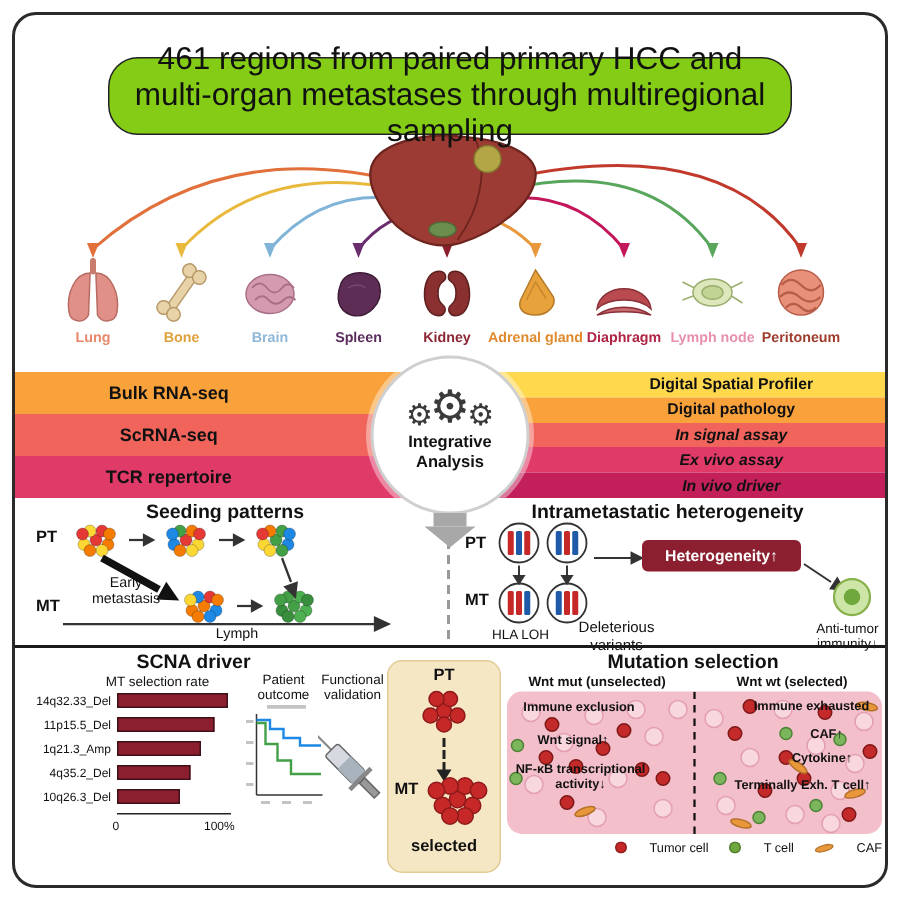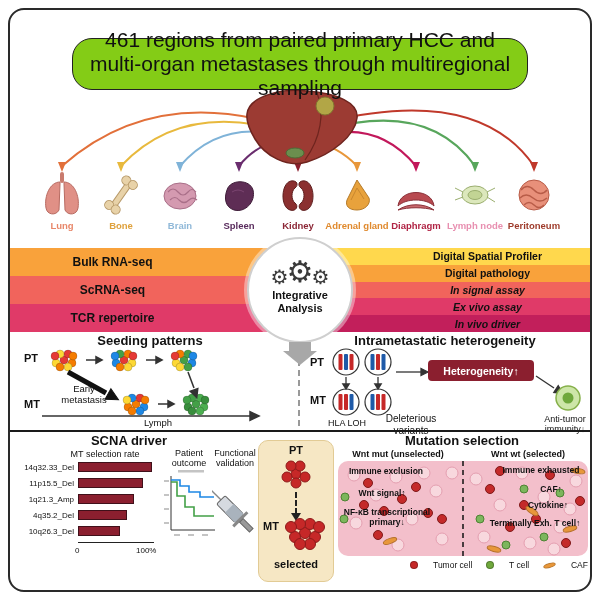--- a/index.html
+++ b/index.html
@@ -463,21 +463,21 @@
       <ellipse cx="156" cy="88" rx="7" ry="2.5" transform="rotate(15 156 88)"></ellipse>
       <ellipse cx="232" cy="68" rx="7" ry="2.5" transform="rotate(-15 232 68)"></ellipse>
       <ellipse cx="194" cy="50" rx="7" ry="2.5" transform="rotate(35 194 50)"></ellipse>
       <ellipse cx="240" cy="10" rx="7" ry="2.5" transform="rotate(10 240 10)"></ellipse>
     </g>
     <line x1="125" y1="0" x2="125" y2="95" stroke="#111" stroke-width="1.5" stroke-dasharray="5 4"></line>
   </svg>
 </div>
 <div class="t b c" style="left:342px;top:467px;width:88px;font-size:8.5px;">Immune exclusion</div>
 <div class="t b c" style="left:346px;top:489px;width:72px;font-size:8.5px;">Wnt signal↑</div>
-<div class="t b c" style="left:340px;top:508px;width:94px;font-size:8.5px;">NF-κB transcriptional primary↓</div>
+<div class="t b c" style="left:340px;top:508px;width:94px;font-size:8.5px;">NF-κB transcriptional activity↓</div>
 <div class="t b c" style="left:496px;top:466px;width:90px;font-size:8.5px;">Immune exhausted</div>
 <div class="t b c" style="left:526px;top:485px;width:50px;font-size:8.5px;">CAF↑</div>
 <div class="t b c" style="left:518px;top:501px;width:60px;font-size:8.5px;">Cytokine↑</div>
 <div class="t b c" style="left:484px;top:519px;width:102px;font-size:8.5px;">Terminally Exh. T cell↑</div>
 
 <div class="legend">
   <span class="item">
       <span class="dot" style="background-color: rgb(198, 40, 40);"></span>
       <span>Tumor cell</span>
     </span>

